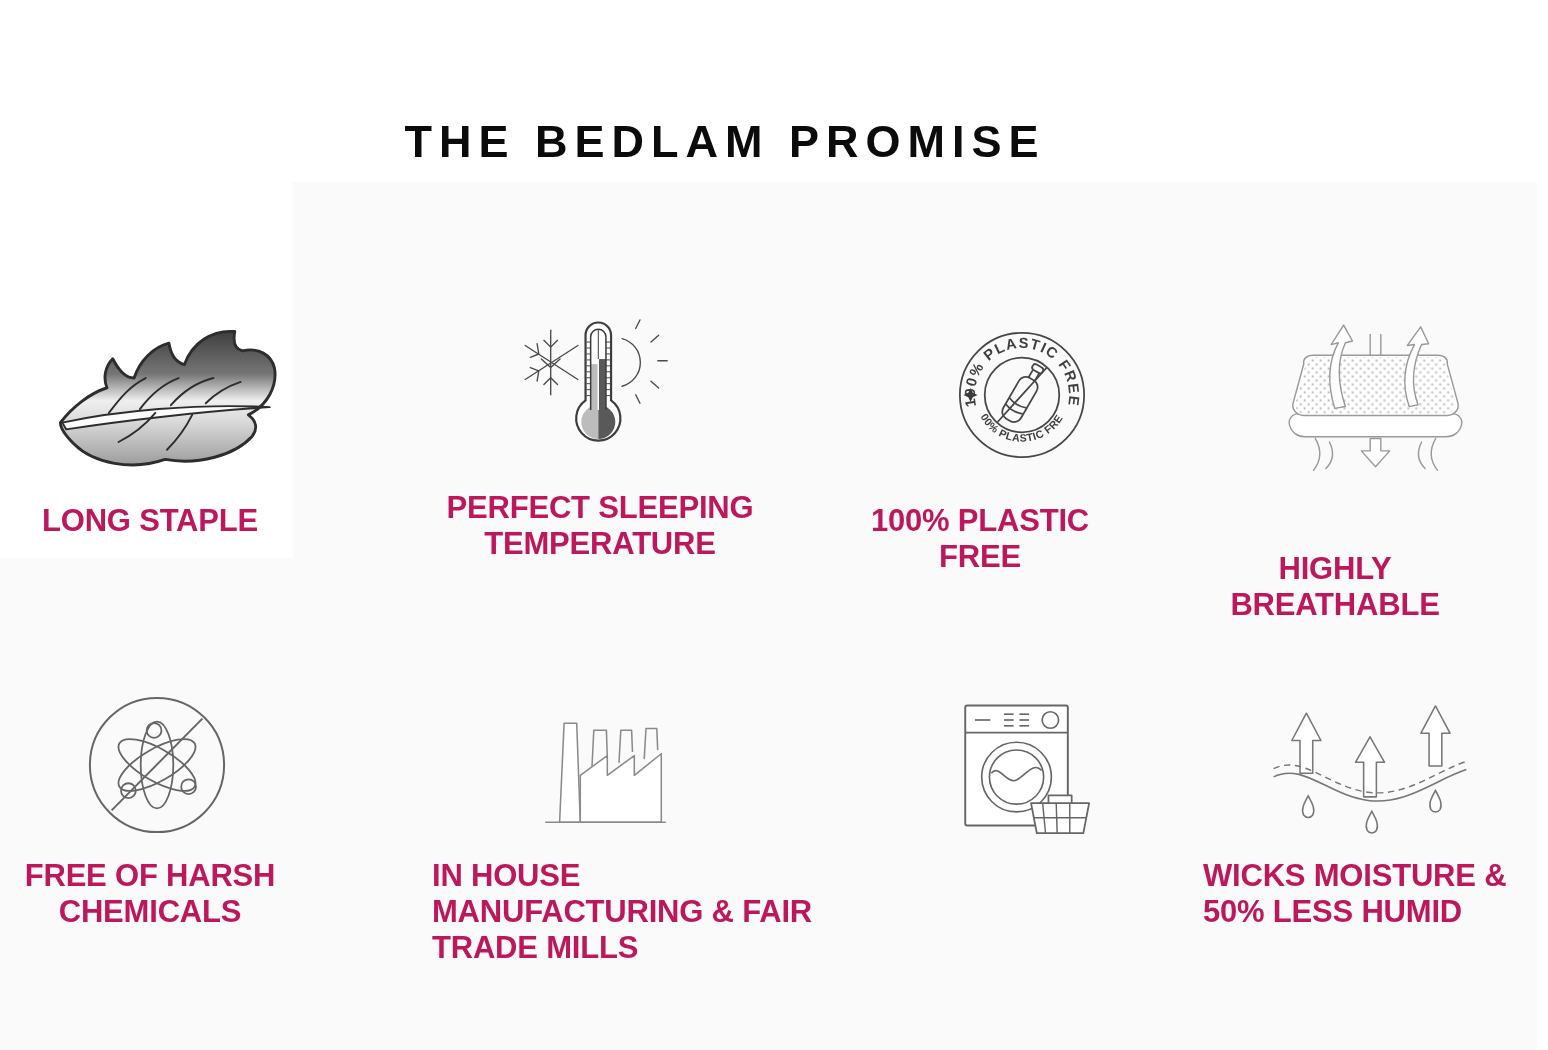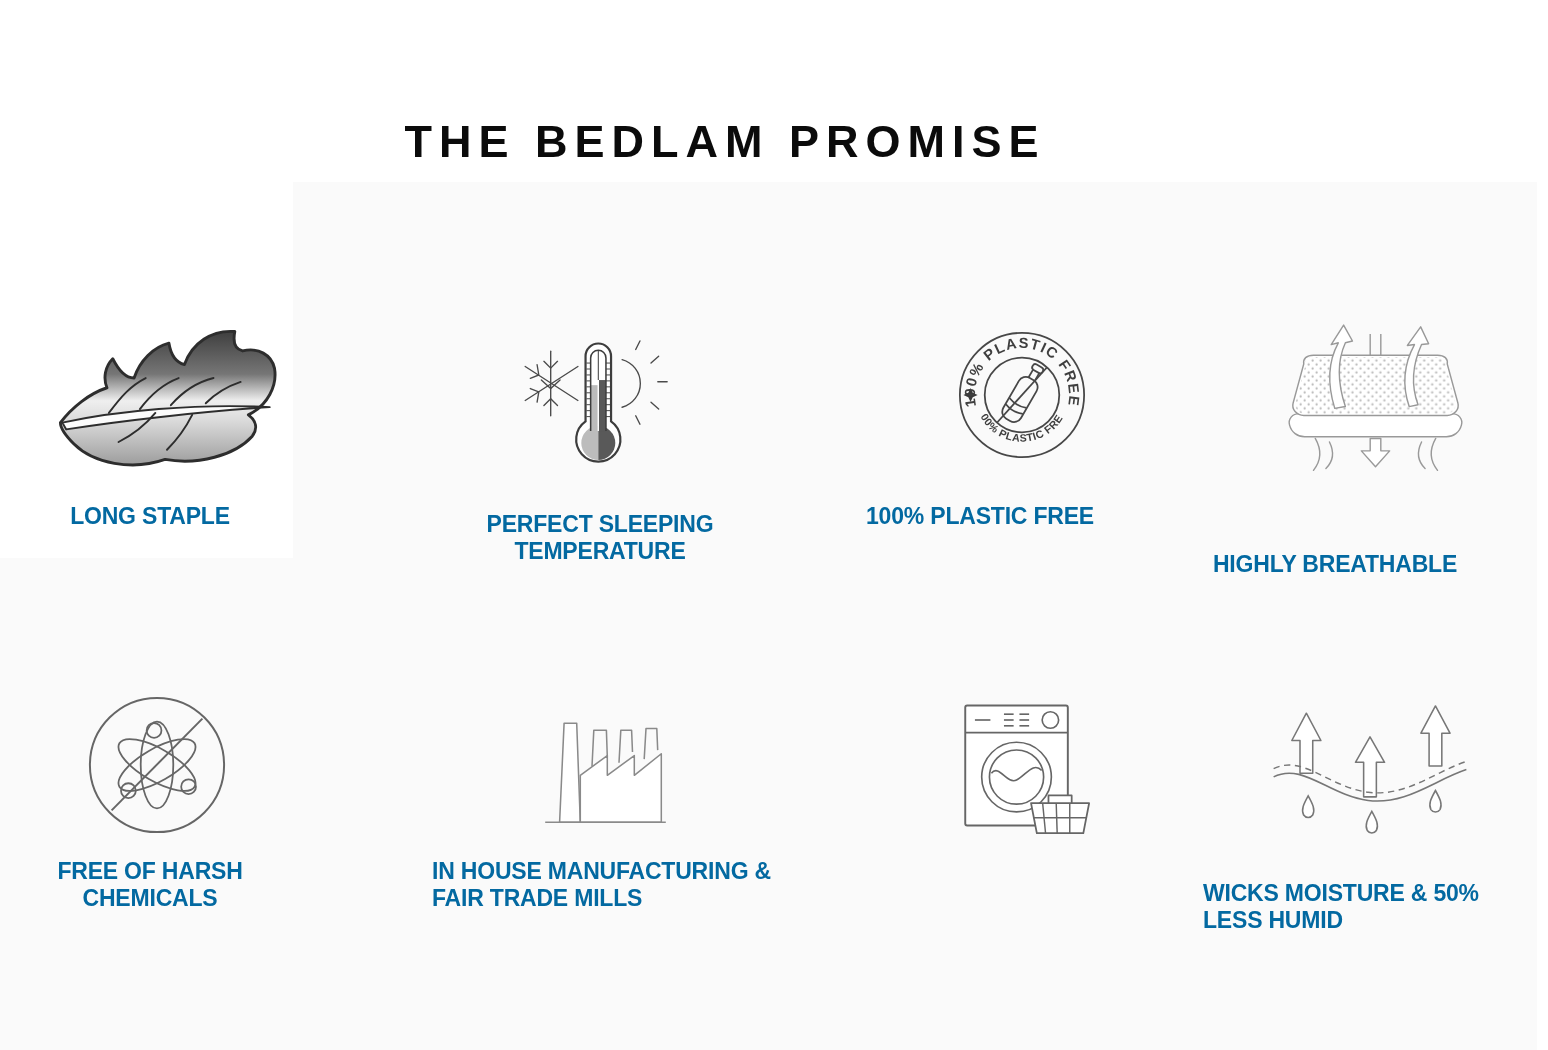--- a/index.html
+++ b/index.html
@@ -9,21 +9,21 @@
   }
   .panel{position:absolute;left:0;top:182px;width:1537px;height:868px;background:#fafafa;}
   .highlight-box{position:absolute;left:0;top:182px;width:293px;height:376px;background:#ffffff;}
   .title{
     position:absolute;left:0;top:86px;width:1450px;text-align:center;
     font-size:45px;font-weight:900;letter-spacing:7px;color:#0b0b0b;white-space:nowrap;
   }
   .cell{position:absolute;display:flex;flex-direction:column;}
   .icon-wrap{height:170px;display:flex;align-items:center;justify-content:center;}
   .label{
-    font-size:23px;font-weight:700;color:#0369a1;line-height:1.16;letter-spacing:-0.2px;
+    font-size:31px;font-weight:700;color:#be185d;line-height:1.16;letter-spacing:-0.2px;
   }
   .row1 .label{margin-top:23px;}
   .row2 .label{margin-top:8px;}
   .center{text-align:center;}
   .left{text-align:left;}
   svg{display:block;}
   .stamp-arc{font-family:"Liberation Sans",sans-serif;font-weight:700;fill:#3f3f3f;}
 </style>
 </head>
 <body>
@@ -57,21 +57,21 @@
         <path d="M124,90 C138,74 152,66 168,62"></path>
         <path d="M160,88 C172,76 184,70 196,66"></path>
         <path d="M70,128 C86,120 98,110 108,98"></path>
         <path d="M120,136 C132,124 140,112 146,100"></path>
       </g>
     </svg>
   </div>
   <div class="label">LONG STAPLE</div>
 </div>
 
-<div class="cell row1 center" style="left:400px;top:318px;width:400px;">
+<div class="cell row1 center" style="left:400px;top:297px;width:400px;">
   <div class="icon-wrap">
     <svg width="170" height="150" viewBox="0 0 200 170">
 
       <g stroke="#4a4a4a" stroke-width="1.6" fill="none" stroke-linecap="round">
         <line x1="42" y1="24" x2="42" y2="100"></line>
         <line x1="12" y1="42" x2="74" y2="82"></line>
         <line x1="12" y1="82" x2="74" y2="42"></line>
         <path d="M34,36 L42,44 L50,36"></path>
         <path d="M31,58 L42,68 L53,58"></path>
         <path d="M34,88 L42,80 L50,88"></path>
@@ -256,21 +256,21 @@
       <g fill="none" stroke="#666" stroke-width="1.5">
         <line x1="106" y1="117" x2="109" y2="148"></line>
         <line x1="120" y1="117" x2="121" y2="148"></line>
         <line x1="134" y1="117" x2="134" y2="148"></line>
         <line x1="97" y1="132" x2="151" y2="132"></line>
       </g>
     </svg>
   </div>
 </div>
 
-<div class="cell row2 left" style="left:1200px;top:680px;width:335px;gap:22px;">
+<div class="cell row2 left" style="left:1200px;top:680px;width:335px;">
   <div class="icon-wrap" style="transform:translateX(2px);">
     <svg width="200" height="141" viewBox="0 0 220 155">
       <g fill="#ffffff" stroke="#777" stroke-width="1.7" stroke-linejoin="round">
         <path d="M33,86 L33,50 L24,50 L40,20 L56,50 L47,50 L47,86 Z"></path>
         <path d="M103,112 L103,74 L94,74 L110,46 L126,74 L117,74 L117,112 Z"></path>
         <path d="M175,78 L175,42 L166,42 L182,12 L198,42 L189,42 L189,78 Z"></path>
       </g>
       <path d="M4,90 C36,74 64,110 108,116 C150,121 180,94 216,82" fill="none" stroke="#777" stroke-width="1.8"></path>
       <path d="M4,81 C36,65 64,101 108,107 C150,112 180,85 216,73" fill="none" stroke="#777" stroke-width="1.6" stroke-dasharray="7,5"></path>
       <g fill="#ffffff" stroke="#777" stroke-width="1.7">

